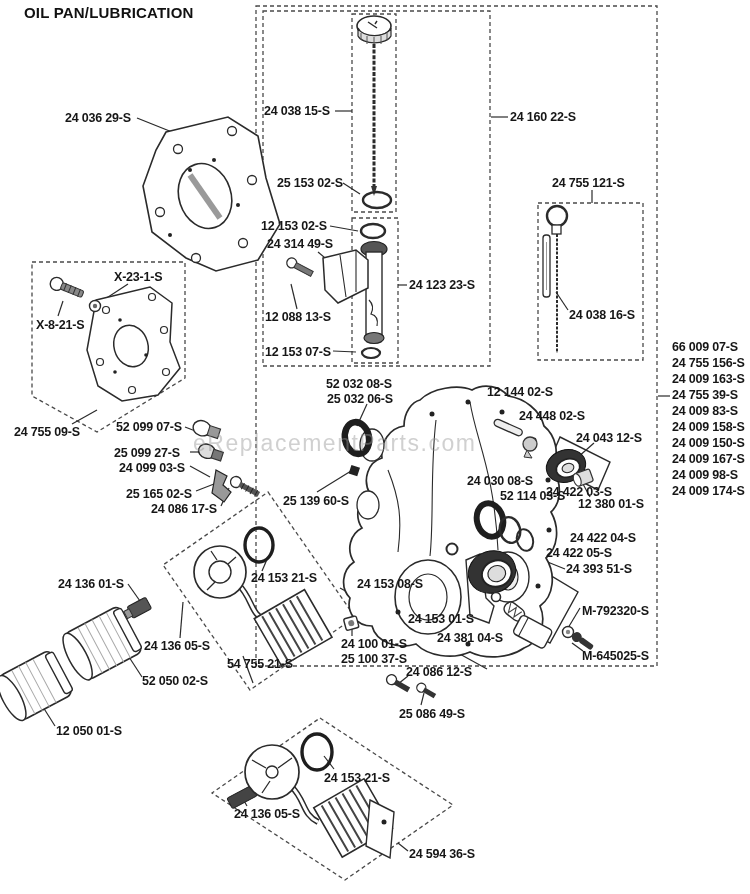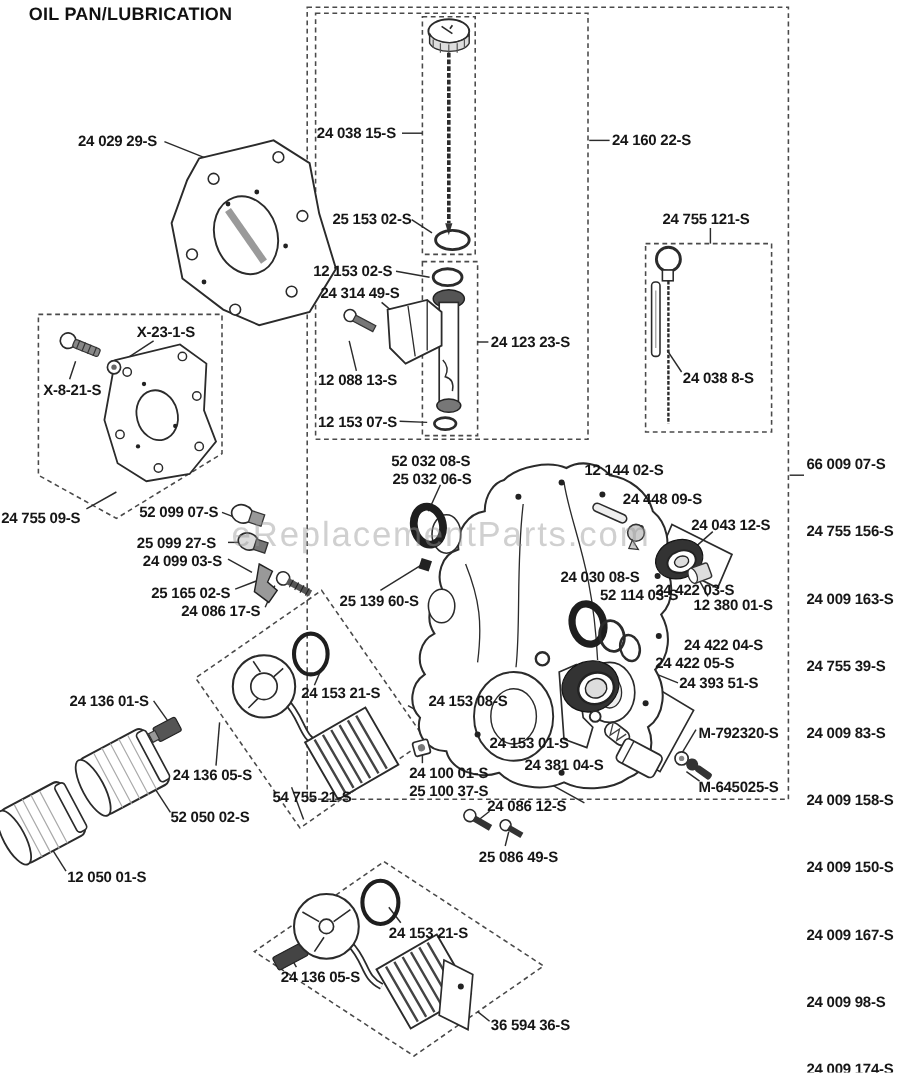--- a/index.html
+++ b/index.html
@@ -3,24 +3,24 @@
 <meta charset="utf-8">
 <style>
   html,body{margin:0;padding:0;background:#fff;}
   .stage{position:relative;width:750px;height:894px;background:#fff;overflow:hidden;
          font-family:"Liberation Sans",sans-serif;padding-left:42px;}
   .stage svg{position:absolute;left:0;top:0;z-index:1;}
   .title{position:absolute;left:24px;top:4px;z-index:10;font-size:15px;font-weight:800;
          color:#111;letter-spacing:0.2px;}
   .lbl{position:absolute;z-index:10;font-size:12.5px;font-weight:700;color:#161616;
        letter-spacing:-0.2px;white-space:nowrap;}
-  .watermark{position:absolute;left:193px;top:430px;z-index:5;font-size:29px;font-weight:400;
+  .watermark{position:absolute;left:193px;top:430px;z-index:5;font-size:23px;font-weight:400;
        color:rgba(150,150,150,0.45);letter-spacing:1.5px;white-space:nowrap;}
   .rlist{position:absolute;left:672px;top:339px;z-index:10;}
-  .rlist .ritem{position:static;display:block;line-height:16px;margin-top:40px;}
+  .rlist .ritem{position:static;display:block;line-height:16px;}
 </style>
 </head>
 <body>
 
 <div class="stage">
 
 <svg width="750" height="894" viewBox="0 0 750 894">
   <g fill="none" stroke="#4a4a4a" stroke-width="1.3" stroke-dasharray="4 3">
     <rect x="256" y="6" width="401" height="660"></rect>
     <rect x="263" y="11" width="227" height="355"></rect>
@@ -325,43 +325,43 @@
       <path d="M332,792 v53 M340,792 v53 M348,792 v53 M356,792 v53 M364,792 v53 M372,792 v53" stroke="#444" stroke-width="2"></path>
     </g>
     <path d="M370,800 L394,812 L390,858 L366,846 Z" fill="#fff" stroke="#2b2b2b" stroke-width="1.4"></path>
     <circle cx="384" cy="822" r="2.5" fill="#222"></circle>
   </g>
 </svg>
 
 <div class="title">OIL PAN/LUBRICATION</div>
 <div class="watermark">eReplacementParts.com</div>
 
-<div class="lbl" style="left:65px;top:111px">24 029 29-S</div>
+<div class="lbl" style="left:65px;top:111px">24 036 29-S</div>
 <div class="lbl" style="left:264px;top:104px">24 038 15-S</div>
 <div class="lbl" style="left:277px;top:176px">25 153 02-S</div>
 <div class="lbl" style="left:510px;top:110px">24 160 22-S</div>
 <div class="lbl" style="left:261px;top:219px">12 153 02-S</div>
 <div class="lbl" style="left:267px;top:237px">24 314 49-S</div>
 <div class="lbl" style="left:265px;top:310px">12 088 13-S</div>
 <div class="lbl" style="left:265px;top:345px">12 153 07-S</div>
 <div class="lbl" style="left:409px;top:278px">24 123 23-S</div>
 <div class="lbl" style="left:552px;top:176px">24 755 121-S</div>
-<div class="lbl" style="left:569px;top:308px">24 038 8-S</div>
+<div class="lbl" style="left:569px;top:308px">24 038 16-S</div>
 <div class="lbl" style="left:114px;top:270px">X-23-1-S</div>
 <div class="lbl" style="left:36px;top:318px">X-8-21-S</div>
-<div class="lbl" style="left:1px;top:425px">24 755 09-S</div>
+<div class="lbl" style="left:14px;top:425px">24 755 09-S</div>
 <div class="lbl" style="left:116px;top:420px">52 099 07-S</div>
 <div class="lbl" style="left:114px;top:446px">25 099 27-S</div>
 <div class="lbl" style="left:119px;top:461px">24 099 03-S</div>
 <div class="lbl" style="left:126px;top:487px">25 165 02-S</div>
 <div class="lbl" style="left:151px;top:502px">24 086 17-S</div>
 <div class="lbl" style="left:326px;top:377px">52 032 08-S</div>
 <div class="lbl" style="left:327px;top:392px">25 032 06-S</div>
 <div class="lbl" style="left:487px;top:385px">12 144 02-S</div>
-<div class="lbl" style="left:519px;top:409px">24 448 09-S</div>
+<div class="lbl" style="left:519px;top:409px">24 448 02-S</div>
 <div class="lbl" style="left:576px;top:431px">24 043 12-S</div>
 <div class="lbl" style="left:283px;top:494px">25 139 60-S</div>
 <div class="lbl" style="left:467px;top:474px">24 030 08-S</div>
 <div class="lbl" style="left:500px;top:489px">52 114 03-S</div>
 <div class="lbl" style="left:578px;top:497px">12 380 01-S</div>
 <div class="lbl" style="left:546px;top:485px">24 422 03-S</div>
 <div class="lbl" style="left:570px;top:531px">24 422 04-S</div>
 <div class="lbl" style="left:546px;top:546px">24 422 05-S</div>
 <div class="lbl" style="left:566px;top:562px">24 393 51-S</div>
 <div class="lbl" style="left:357px;top:577px">24 153 08-S</div>
@@ -374,21 +374,21 @@
 <div class="lbl" style="left:406px;top:665px">24 086 12-S</div>
 <div class="lbl" style="left:399px;top:707px">25 086 49-S</div>
 <div class="lbl" style="left:58px;top:577px">24 136 01-S</div>
 <div class="lbl" style="left:144px;top:639px">24 136 05-S</div>
 <div class="lbl" style="left:142px;top:674px">52 050 02-S</div>
 <div class="lbl" style="left:56px;top:724px">12 050 01-S</div>
 <div class="lbl" style="left:227px;top:657px">54 755 21-S</div>
 <div class="lbl" style="left:251px;top:571px">24 153 21-S</div>
 <div class="lbl" style="left:324px;top:771px">24 153 21-S</div>
 <div class="lbl" style="left:234px;top:807px">24 136 05-S</div>
-<div class="lbl" style="left:409px;top:847px">36 594 36-S</div>
+<div class="lbl" style="left:409px;top:847px">24 594 36-S</div>
 
 <div class="rlist">
   <span class="lbl ritem">66 009 07-S</span>
   <span class="lbl ritem">24 755 156-S</span>
   <span class="lbl ritem">24 009 163-S</span>
   <span class="lbl ritem">24 755 39-S</span>
   <span class="lbl ritem">24 009 83-S</span>
   <span class="lbl ritem">24 009 158-S</span>
   <span class="lbl ritem">24 009 150-S</span>
   <span class="lbl ritem">24 009 167-S</span>

